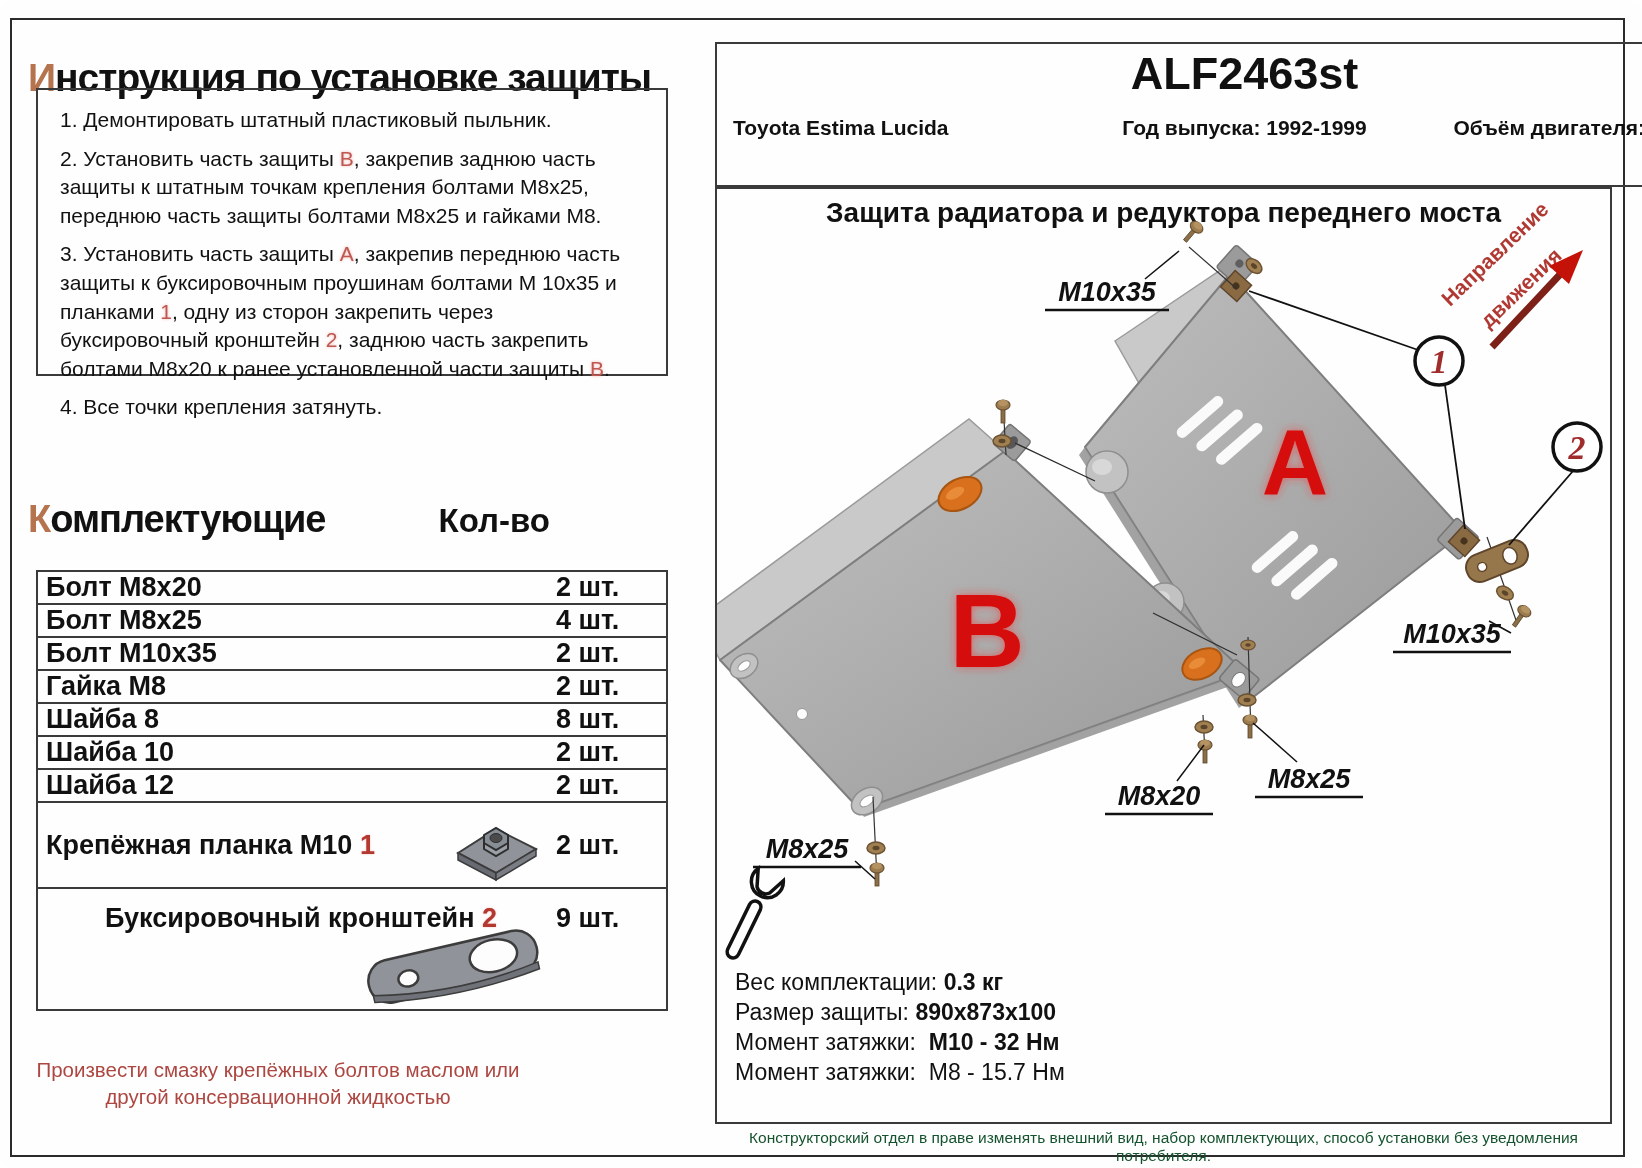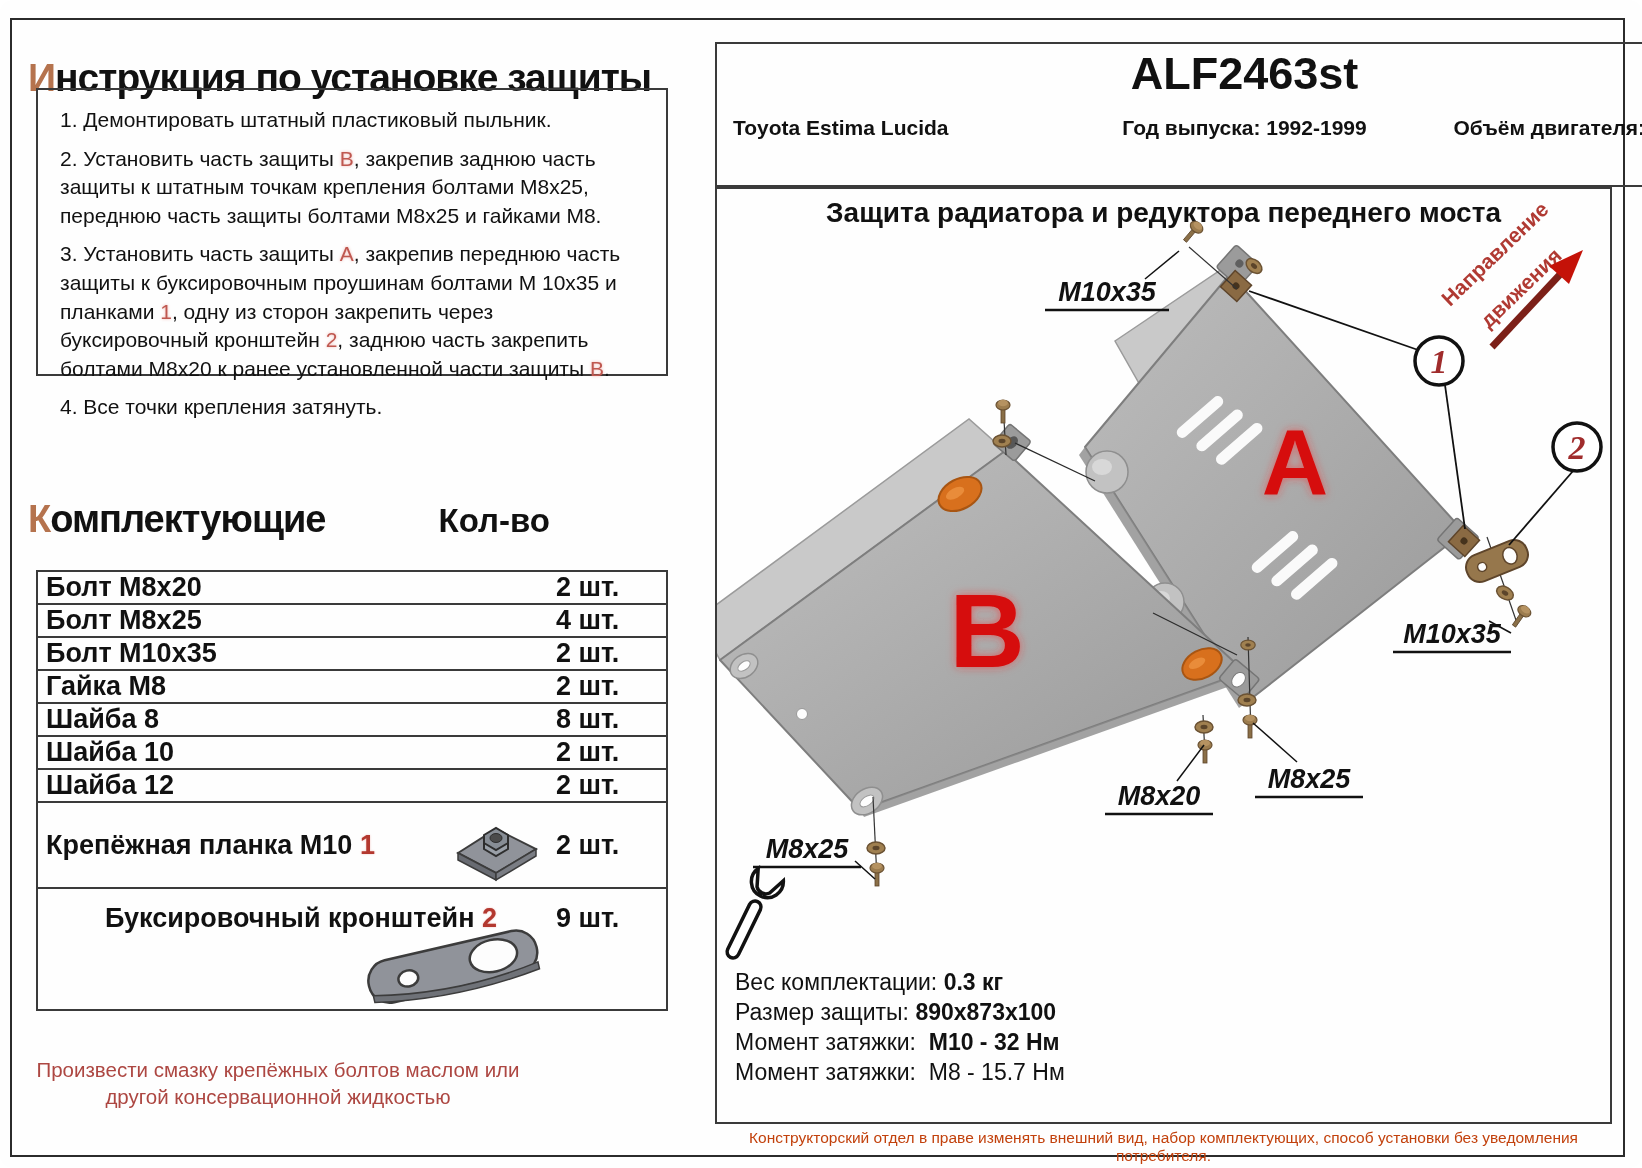--- a/index.html
+++ b/index.html
@@ -47,21 +47,21 @@
 
   .diagram-box{position:absolute;left:715px;top:187px;width:897px;height:937px;border:2px solid #3a3a3a;box-sizing:border-box;}
   .diagram-title{position:absolute;left:0;right:0;top:8px;text-align:center;font-size:28px;font-weight:800;}
   .diagram-svg{position:absolute;left:0;top:0;width:893px;height:933px;}
 
   .specs{position:absolute;left:18px;top:778px;font-size:23px;line-height:30px;}
   .spec-line{white-space:pre;}
   .spec-value{font-weight:bold;}
   .spec-line:nth-child(n+4) .spec-value{font-weight:normal;}
 
-  .footer-note{position:absolute;left:715px;top:1129px;width:897px;text-align:center;font-size:15.5px;color:#c2410c;}
+  .footer-note{position:absolute;left:715px;top:1129px;width:897px;text-align:center;font-size:15.5px;color:#14532d;}
 
   
   text{font-family:"Liberation Sans","DejaVu Sans",sans-serif;}
   .lbl{font-size:27px;font-weight:bold;font-style:italic;fill:#111;}
   .callout-num{font-family:"Liberation Serif","DejaVu Serif",serif;font-size:34px;font-weight:bold;font-style:italic;fill:#a02c2c;}
   .dirtxt{font-size:21px;font-weight:bold;fill:#b03a33;}
   .plate-letter{font-weight:800;fill:#d60f0f;}
 </style>
 </head>
 <body>

